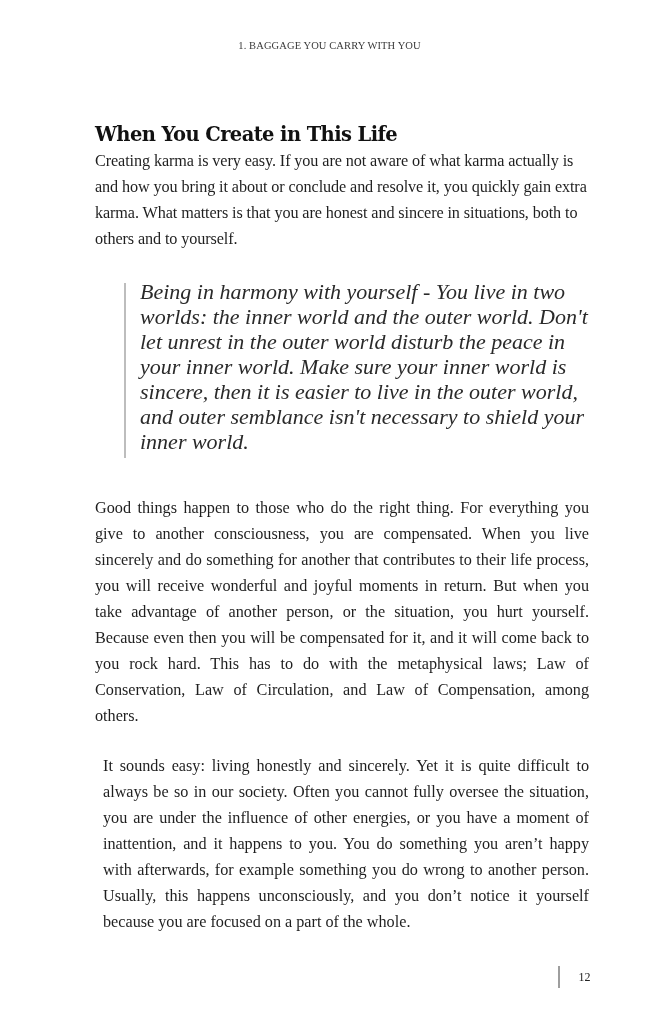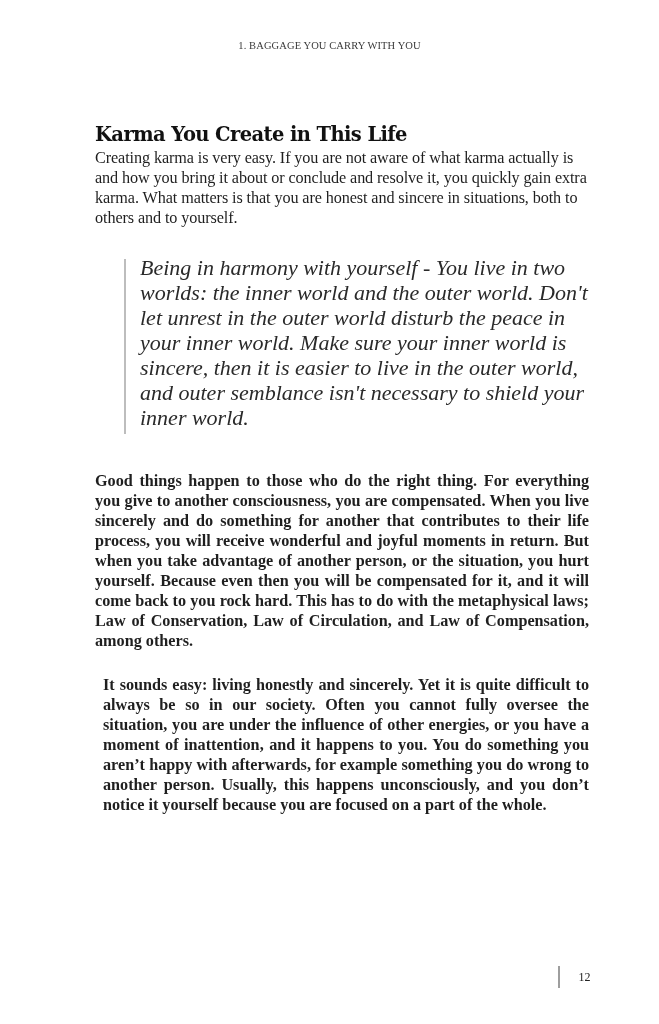--- a/index.html
+++ b/index.html
@@ -37,31 +37,30 @@
       font-weight: bold;
       font-size: 19.5px;
       letter-spacing: -0.6px;
       color: #111111;
       margin: 0;
       line-height: 26px;
     }
     .para {
       font-family: "Liberation Serif", serif;
       font-size: 16.2px;
-      line-height: 20px;
+      line-height: 26px;
       margin: 0;
       color: #1f1f1f;
     }
     .para.intro {
       text-align: left;
       letter-spacing: -0.1px;
     }
     .para.justified {
       text-align: justify;
-      font-weight: bold;
     }
     .blockquote {
       margin: 31px 0 0 29px;
       padding-left: 14px;
       border-left: 2px solid #bdbdbd;
       width: 450px;
     }
     .blockquote-text {
       font-family: "Liberation Serif", serif;
       font-style: italic;
@@ -93,21 +92,21 @@
       font-size: 12px;
       color: #222222;
     }
   </style>
 </head>
 <body>
 
 <div class="running-header">1.  BAGGAGE YOU CARRY WITH YOU</div>
 
 <div class="content">
-  <h2 class="section-title">Karma You Create in This Life</h2>
+  <h2 class="section-title">When You Create in This Life</h2>
   <p class="para intro">Creating karma is very easy. If you are not aware of what karma actually is and how you bring it about or conclude and resolve it, you quickly gain extra karma. What matters is that you are honest and sincere in situations, both to others and to yourself.</p>
 
   <div class="blockquote">
     <p class="blockquote-text">Being in harmony with yourself - You live in two worlds: the inner world and the outer world. Don't let unrest in the outer world disturb the peace in your inner world. Make sure your inner world is sincere, then it is easier to live in the outer world, and outer semblance isn't necessary to shield your inner world.</p>
   </div>
 
   <p class="para justified gap-1">Good things happen to those who do the right thing. For everything you give to another consciousness, you are compensated. When you live sincerely and do something for another that contributes to their life process, you will receive wonderful and joyful moments in return. But when you take advantage of another person, or the situation, you hurt yourself. Because even then you will be compensated for it, and it will come back to you rock hard. This has to do with the metaphysical laws; Law of Conservation, Law of Circulation, and Law of Compensation, among others.</p>
   <p class="para justified gap-2">It sounds easy: living honestly and sincerely. Yet it is quite difficult to always be so in our society. Often you cannot fully oversee the situation, you are under the influence of other energies, or you have a moment of inattention, and it happens to you. You do something you aren’t happy with afterwards, for example something you do wrong to another person. Usually, this happens unconsciously, and you don’t notice it yourself because you are focused on a part of the whole.</p>
 </div>
 

